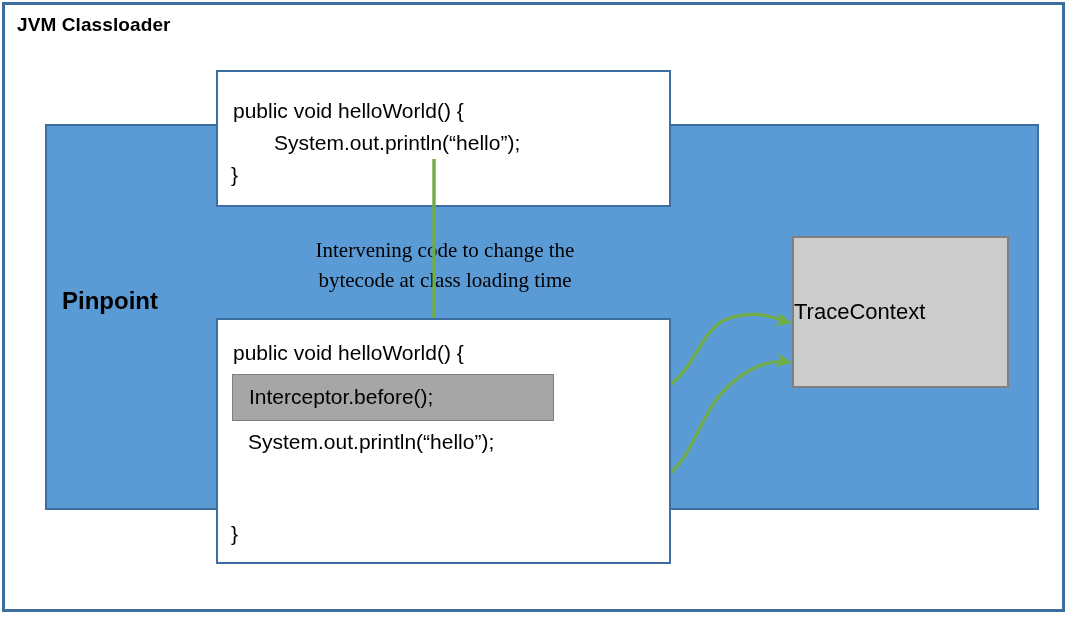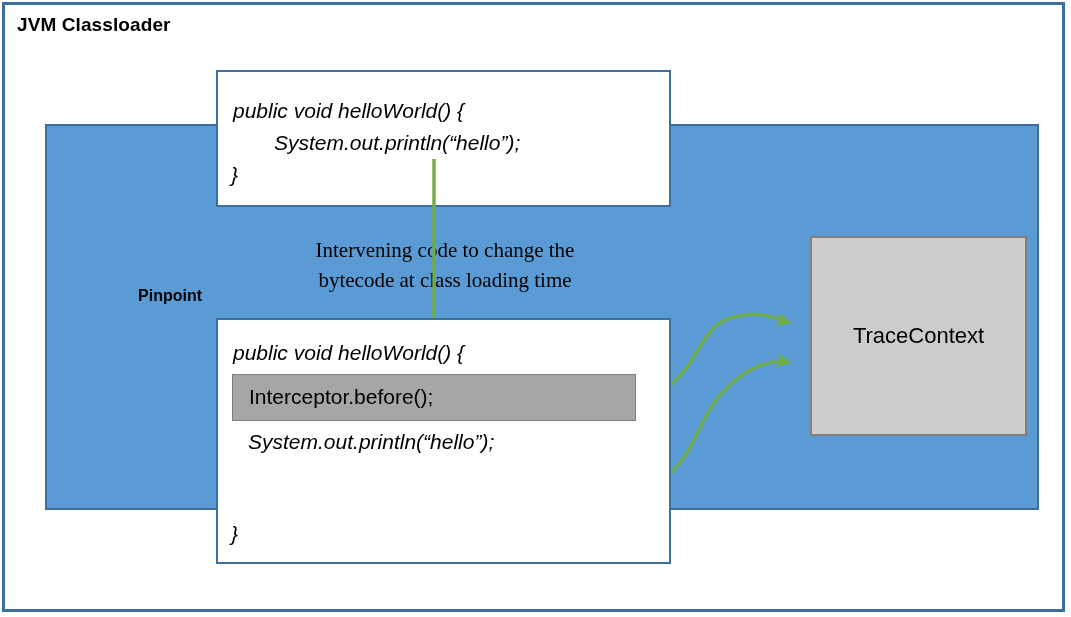--- a/index.html
+++ b/index.html
@@ -48,22 +48,22 @@
     height: 386px;
     background: #5B9BD5;
     border: 2px solid #3C6E9F;
     box-sizing: border-box;
   }
   .agent-label {
     position: absolute;
     left: 62px;
     top: 285px;
     width: 140px;
-    text-align: right;
-    font-size: 16px;
+    text-align: left;
+    font-size: 24px;
     font-weight: bold;
     color: #000000;
     line-height: 1.35;
   }
   
   .code-box {
     position: absolute;
     background: #ffffff;
     border: 2px solid #3C6E9F;
     box-sizing: border-box;
@@ -79,35 +79,34 @@
     top: 318px;
     width: 455px;
     height: 246px;
   }
   .code-line {
     position: absolute;
     font-size: 21px;
     color: #000000;
     white-space: nowrap;
     line-height: 1;
-    font-style: italic;
   }
   
   .t-l1 { left: 233px; top: 100px; }
   .t-l2 { left: 274px; top: 132px; }
   .t-l3 { left: 231px; top: 164px; }
   
   .b-l1 { left: 233px; top: 342px; }
   .b-l3 { left: 248px; top: 431px; }
   .b-l5 { left: 231px; top: 523px; }
   
   .interceptor-bar {
     position: absolute;
     left: 232px;
-    width: 404px;
+    width: 322px;
     height: 47px;
     background: #A6A6A6;
     border: 1px solid #7F7F7F;
     box-sizing: border-box;
   }
   .interceptor-before { top: 374px; }
   .interceptor-after  { top: 465px; }
   .interceptor-bar span {
     position: absolute;
     left: 16px;
@@ -128,28 +127,27 @@
     color: #000000;
     line-height: 1.45;
     font-family: Liberation Serif, serif;
   }
   
   .trace-box {
     position: absolute;
     left: 792px;
     top: 236px;
     width: 217px;
-    height: 200px;
+    height: 152px;
     background: #CCCCCC;
     border: 2px solid #808080;
     box-sizing: border-box;
     display: flex;
     align-items: center;
-    justify-content: center;
-    margin-left: 18px;
+    justify-content: flex-start;
   }
   .trace-box span {
     font-size: 22px;
     color: #000000;
     line-height: 1;
   }
   
   .arrow-layer {
     position: absolute;
     left: 0;

